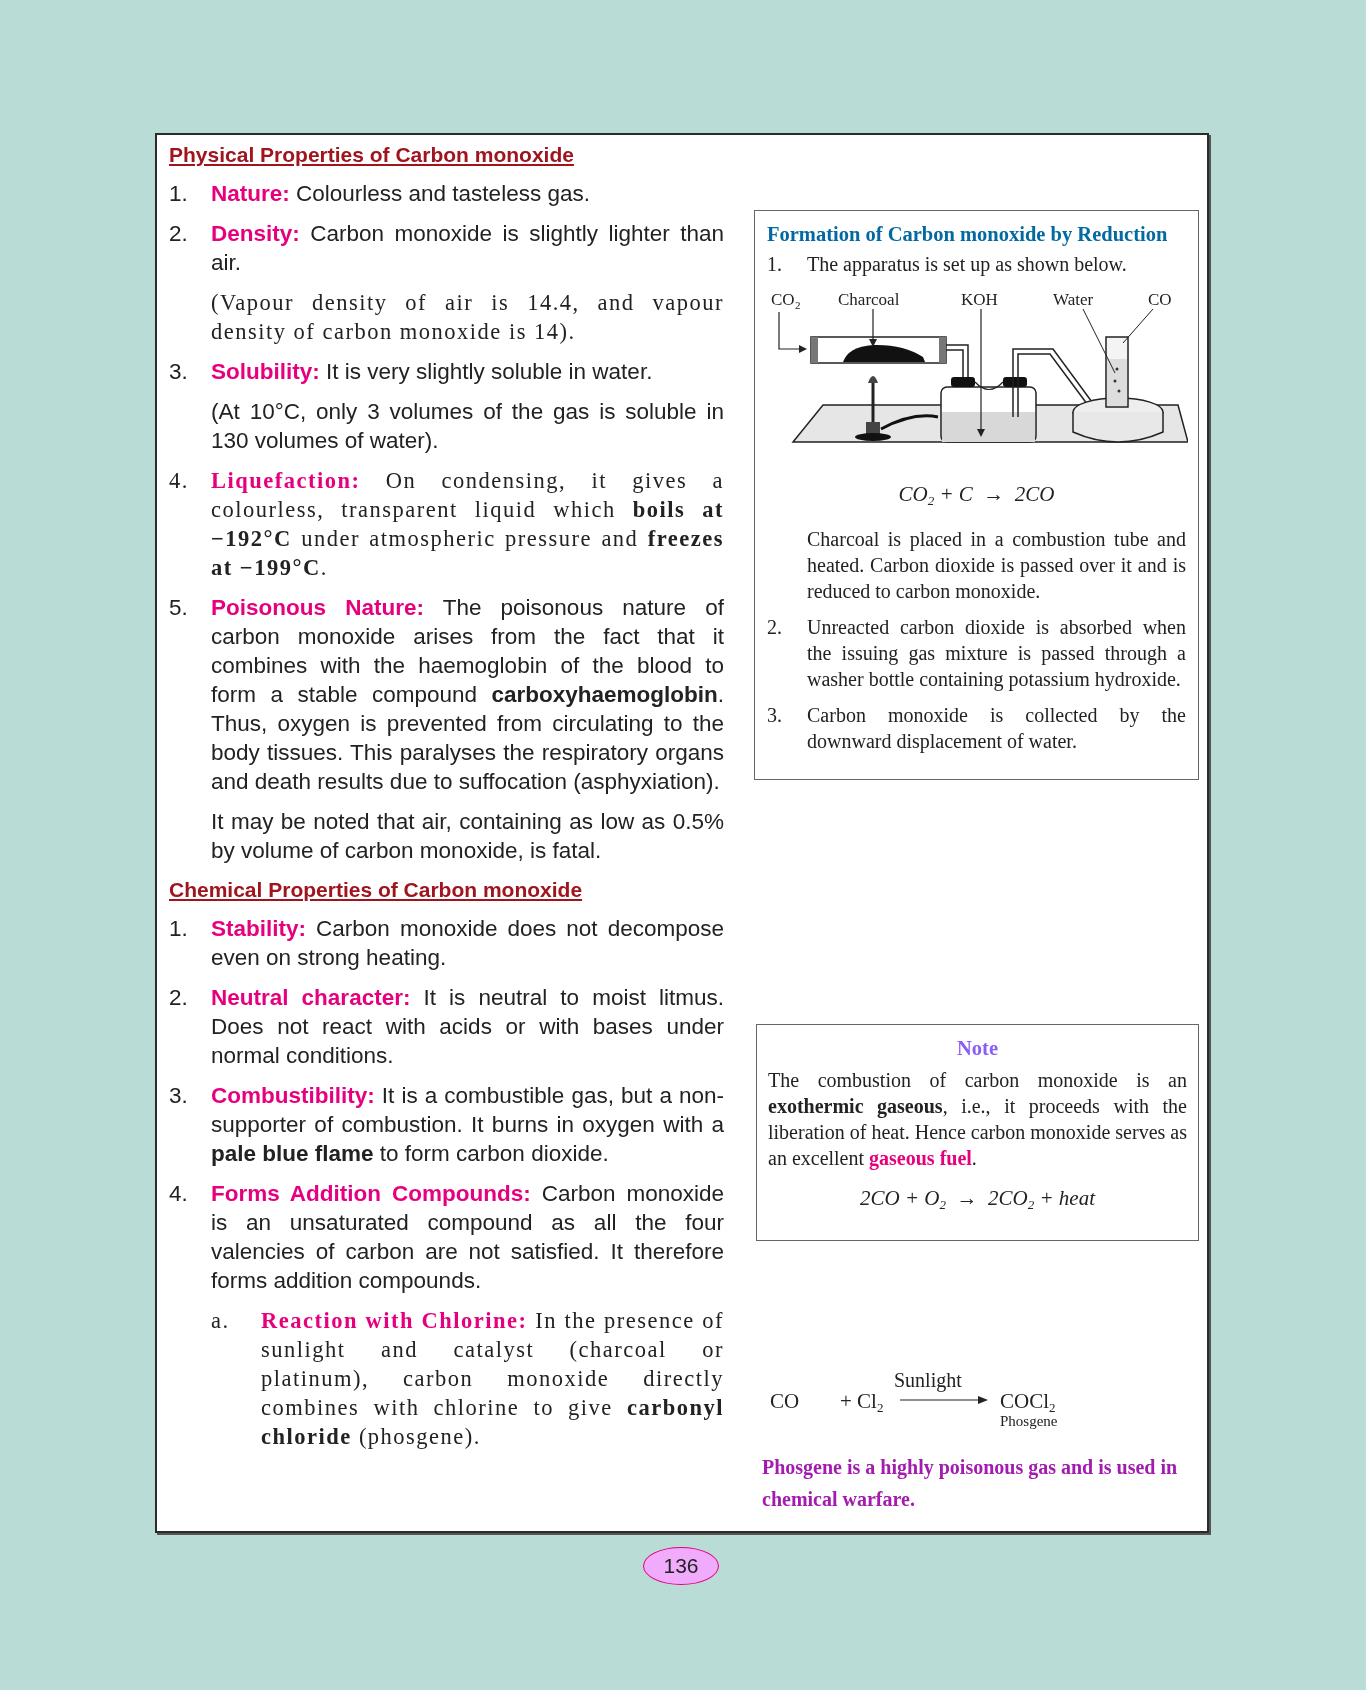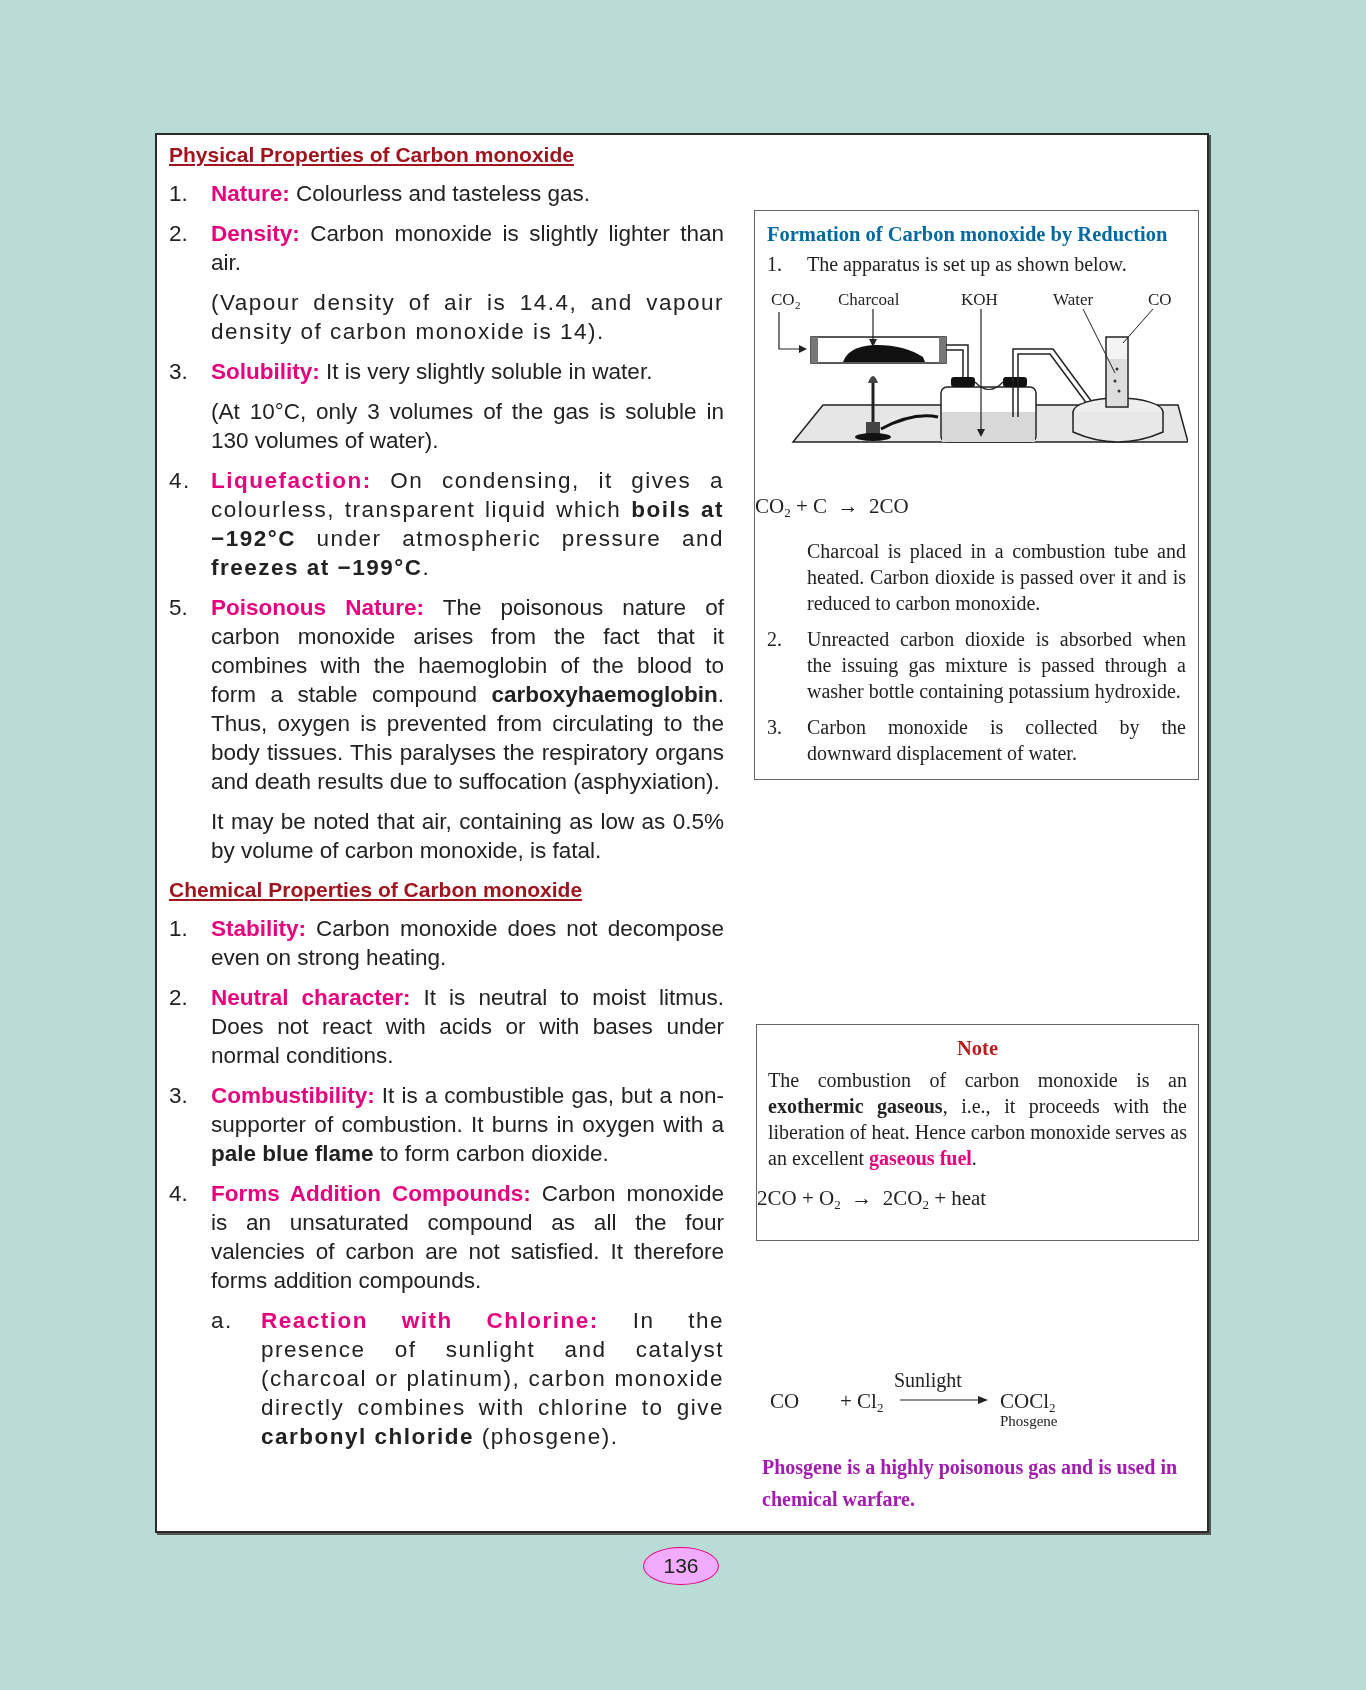--- a/index.html
+++ b/index.html
@@ -50,45 +50,45 @@
   }
   .subitem {
     position: relative;
     padding-left: 92px;
     margin-bottom: 11px;
     text-align: justify;
   }
   .subitem .num { position: absolute; left: 42px; top: 0; }
   .kw { color: #e6007e; font-weight: bold; }
   .b { font-weight: bold; }
-  .spaced { letter-spacing: 1.5px; }
+  .spaced { letter-spacing: 1.5px; font-family: Liberation Serif, serif; }
 
   .box {
     position: absolute;
     border: 1.5px solid #666;
     background: #fff;
     font-family: "Liberation Serif", serif;
     font-size: 20px;
     line-height: 26px;
     color: #222;
   }
   .box-formation { left: 597px; top: 75px; width: 443px; height: 568px; }
   .box-title {
     color: #0369a1; font-weight: bold;
     font-size: 20.5px;
     margin: 10px 12px 4px 12px;
   }
   .box-item { position: relative; padding-left: 52px; padding-right: 12px; text-align: justify; margin-bottom: 10px;}
   .box-item .num { position: absolute; left: 12px; top: 0; }
   .diagram { margin: 2px 8px 0 8px; width: 425px; height: 190px; position: relative; }
-  .eqn { font-size: 21px; margin: 16px 0 12px 0; }
+  .eqn { text-align: center; font-size: 21px; margin: 4px 0 12px 0; font-style: italic; }
   sub { font-size: 13px; vertical-align: -4px; }
 
   .box-note { left: 599px; top: 889px; width: 441px; height: 215px; }
-  .note-title { text-align: center; color: #b91c1c; font-weight: bold; font-size: 20.5px; margin: 10px 0 6px 0; }
+  .note-title { text-align: center; color: #8b5cf6; font-weight: bold; font-size: 20.5px; margin: 10px 0 6px 0; }
   .note-text { padding: 0 11px; text-align: justify; }
   .note-text .kw { color: #e6007e; }
 
   .phos {
     position: absolute; left: 605px; top: 1236px; width: 440px;
     font-family: "Liberation Serif", serif;
   }
   .phos-eqn { position: relative; height: 62px; font-size: 21px; }
   .phos-warn { color: #a21caf; font-weight: bold; font-size: 20px; line-height: 32px; margin-top: 18px; }
 

